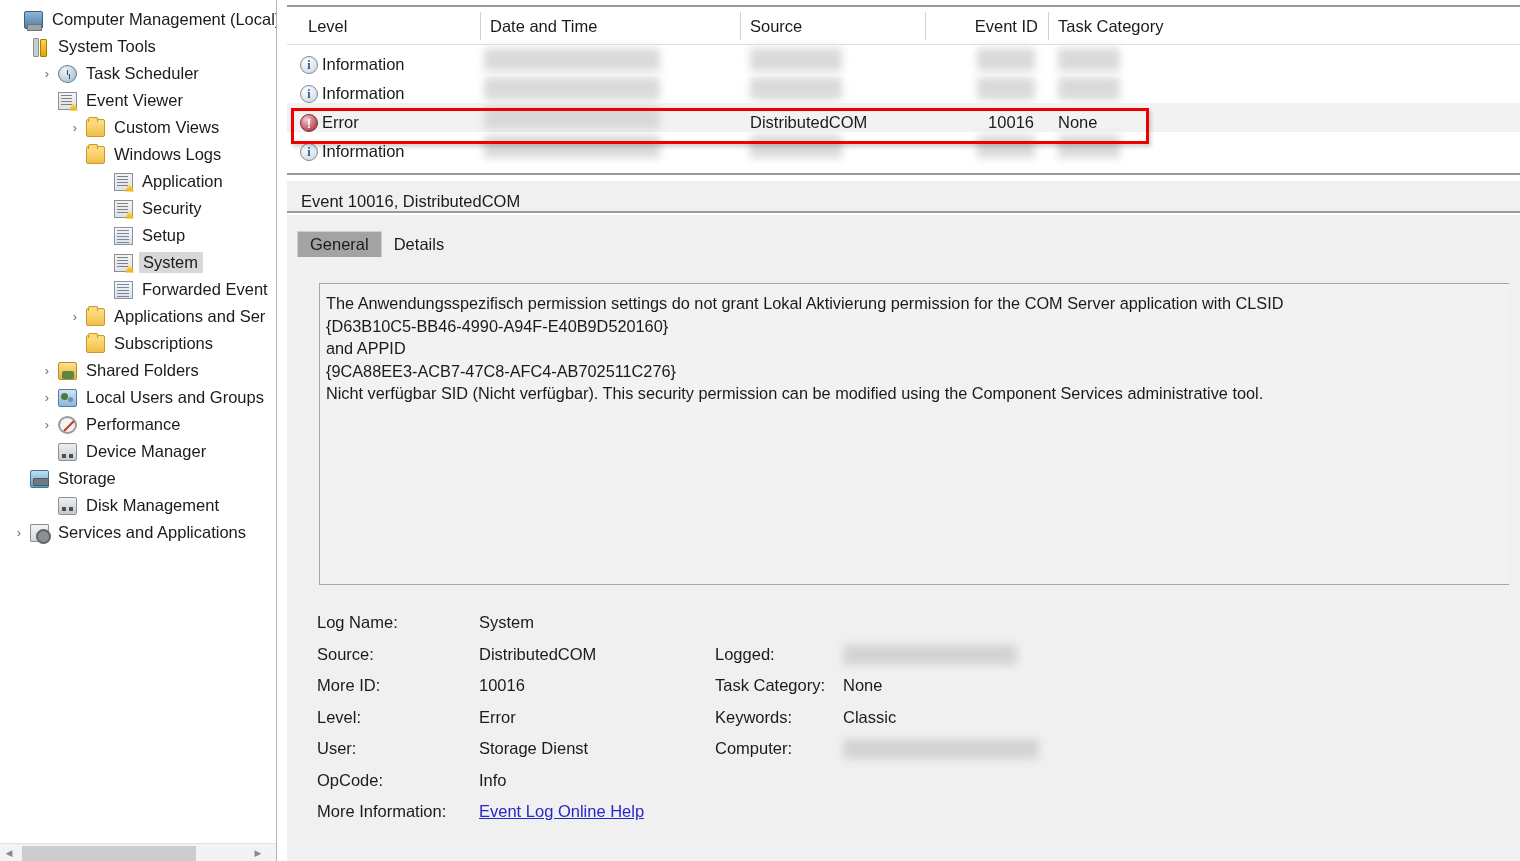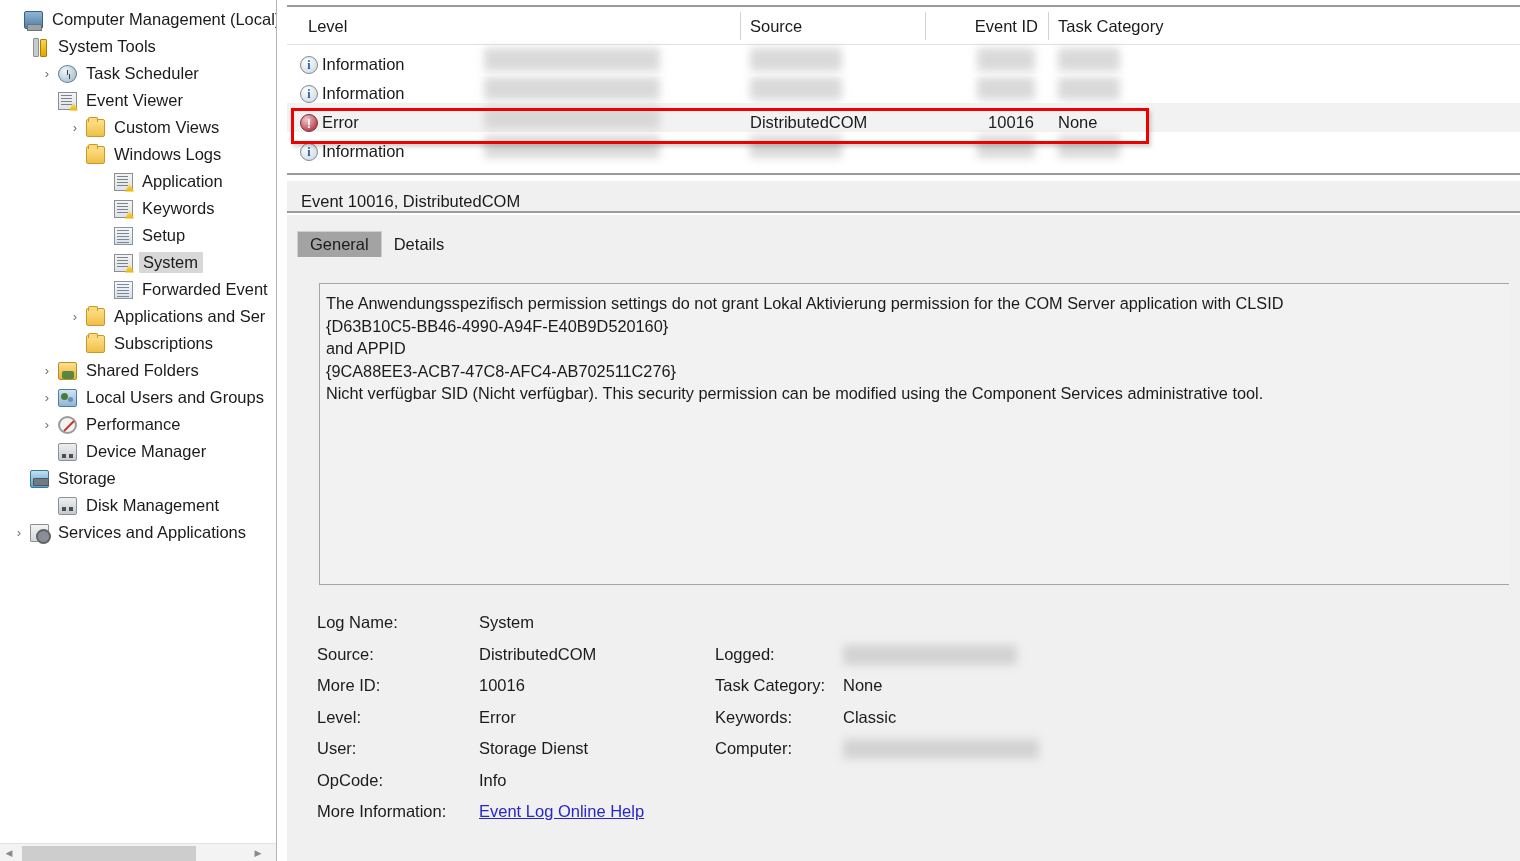--- a/index.html
+++ b/index.html
@@ -388,21 +388,21 @@
           <span class="ico">
             <span class="ic ic-evlog warn"></span>
           </span>
           <span class="lbl">Application</span>
         </div>
         <div class="tree-row ind4">
           <span class="twisty none">&nbsp;</span>
           <span class="ico">
             <span class="ic ic-evlog warn"></span>
           </span>
-          <span class="lbl">Keywords</span>
+          <span class="lbl">Security</span>
         </div>
         <div class="tree-row ind4">
           <span class="twisty none">&nbsp;</span>
           <span class="ico">
             <span class="ic ic-log"></span>
           </span>
           <span class="lbl">Setup</span>
         </div>
         <div class="tree-row ind4 selected">
           <span class="twisty none">&nbsp;</span>
@@ -490,20 +490,23 @@
     </div>
   </div>
 
   <div id="right-pane">
 
     <div id="event-list">
       <div id="list-header">
           <div class="hcell" style="left: 11px; width: 182px;">
             <span>Level</span>
           </div>
+          <div class="hcell sep" style="left: 193px; width: 260px;">
+            <span>Date and Time</span>
+          </div>
           <div class="hcell sep" style="left: 453px; width: 185px;">
             <span>Source</span>
           </div>
           <div class="hcell sep right" style="left: 638px; width: 123px;">
             <span>Event ID</span>
           </div>
           <div class="hcell sep" style="left: 761px; width: 130px;">
             <span>Task Category</span>
           </div>
         </div>

